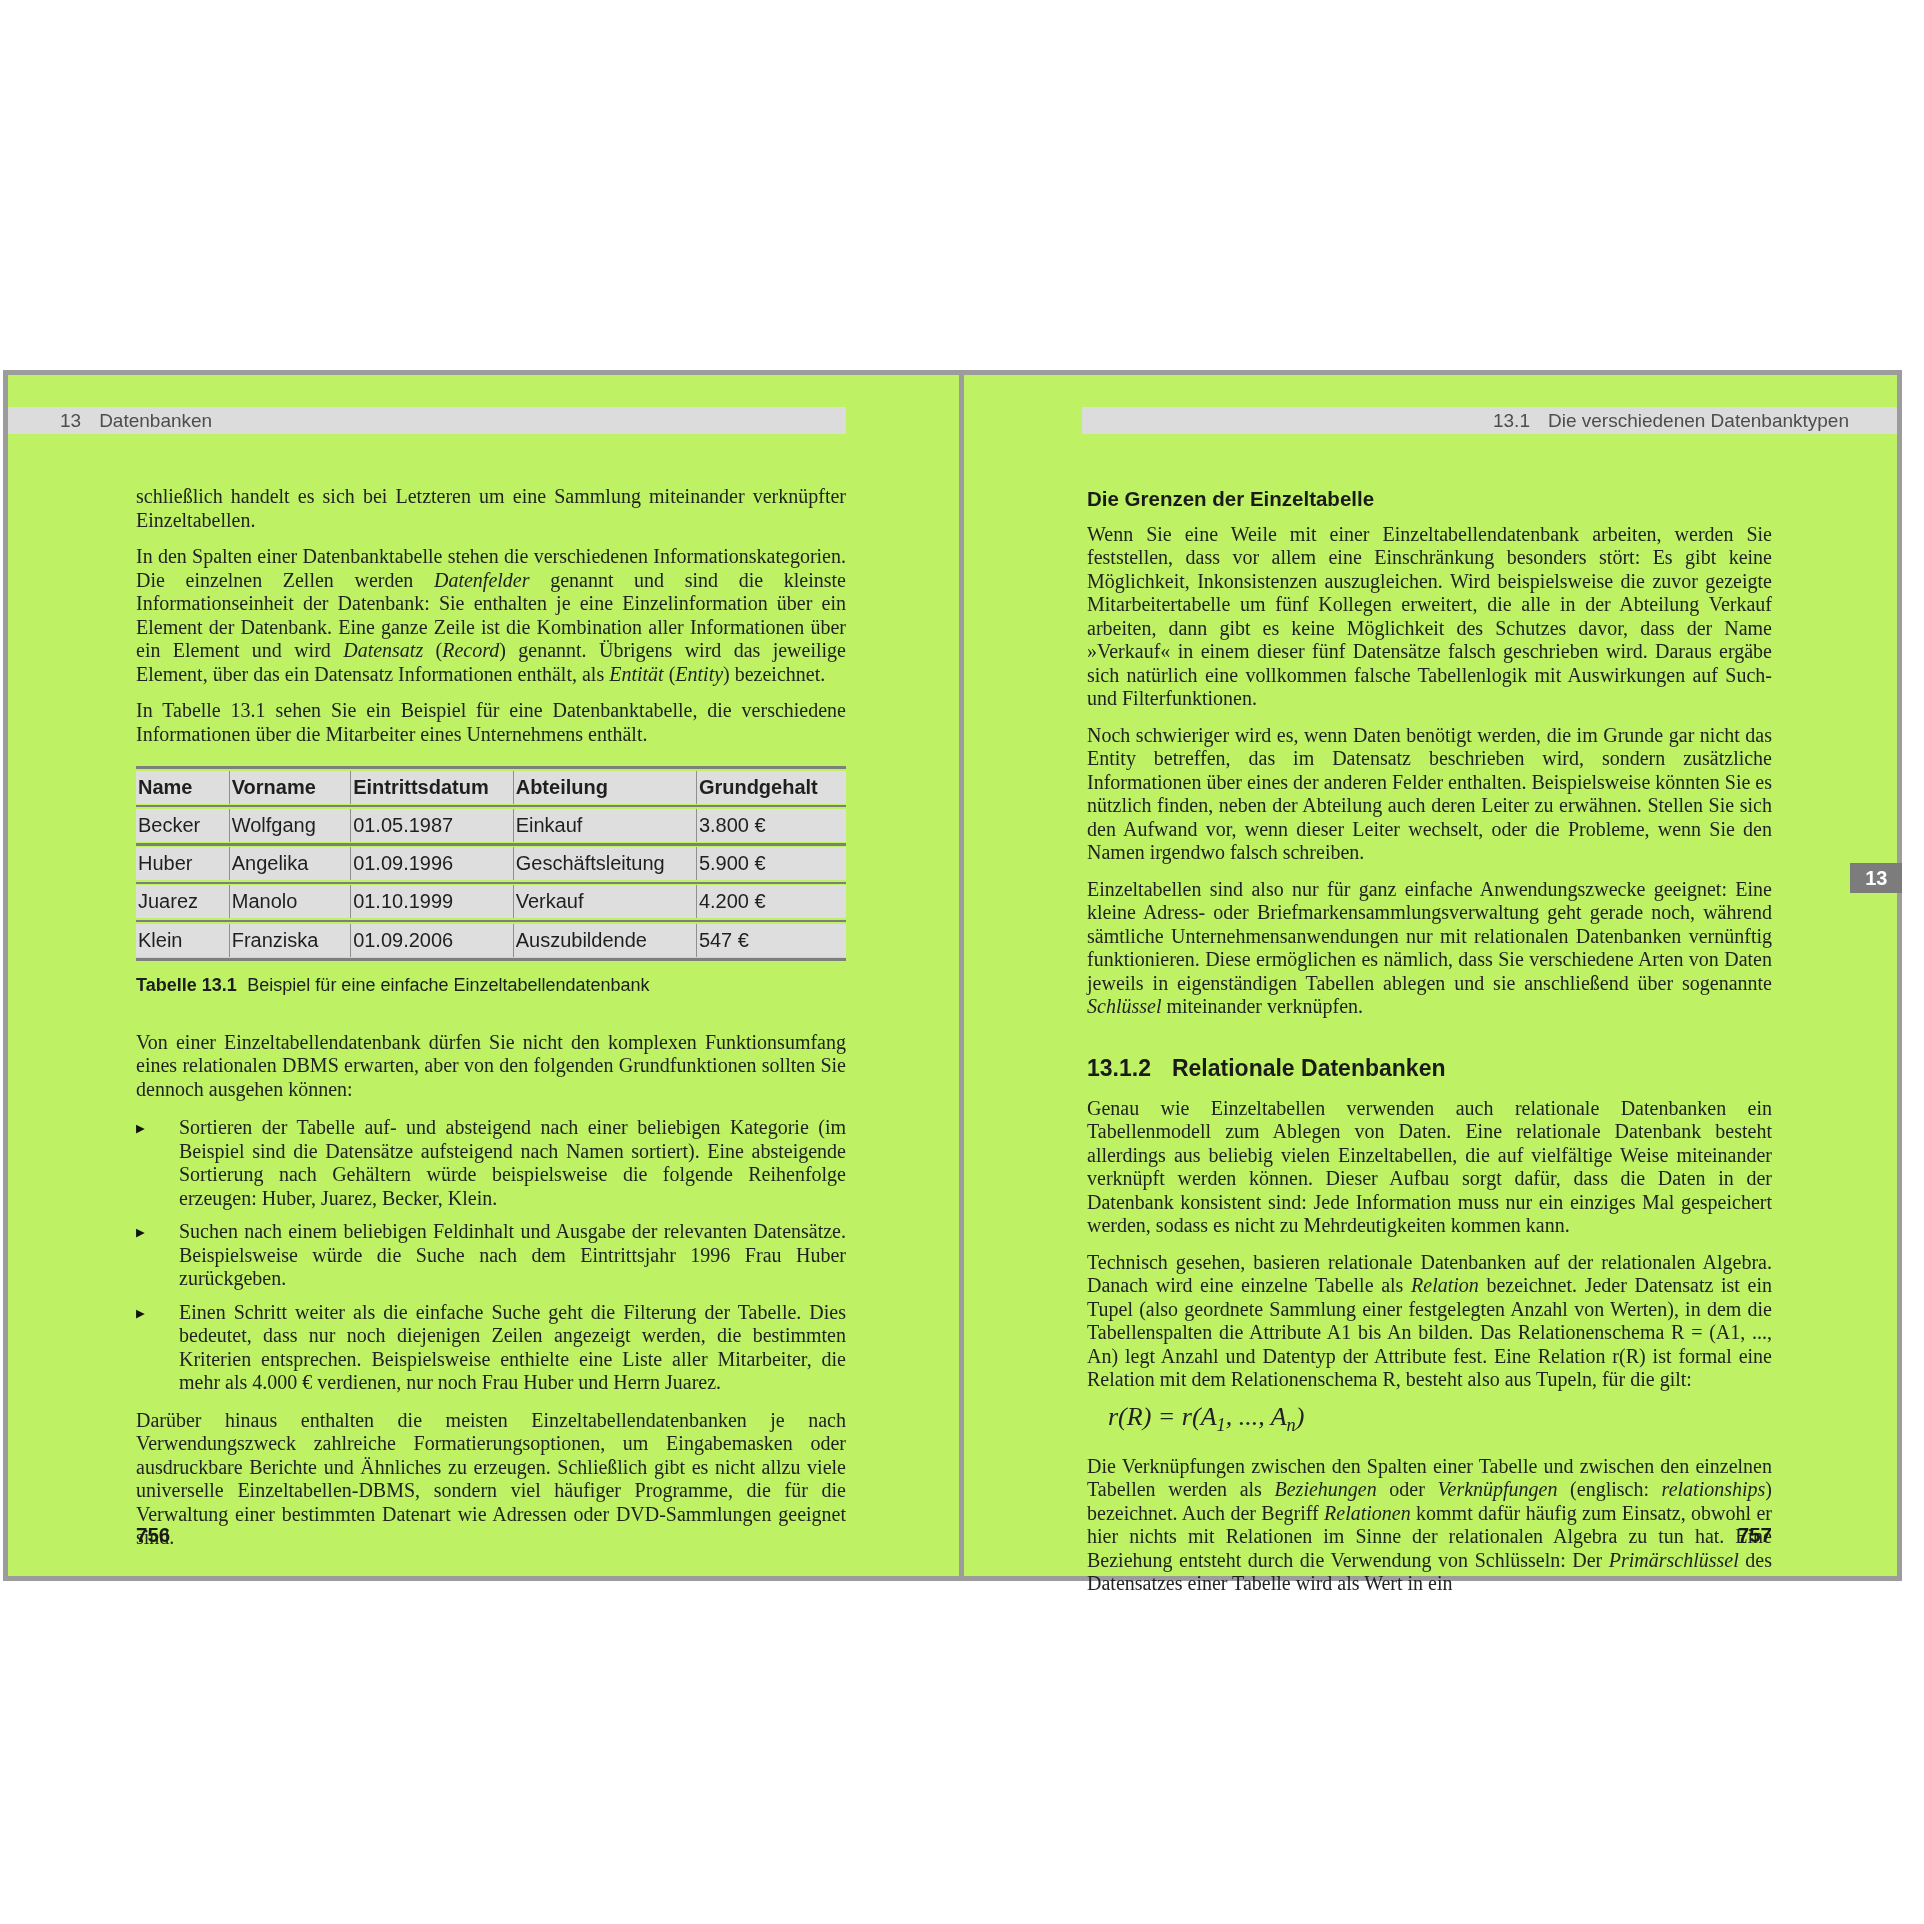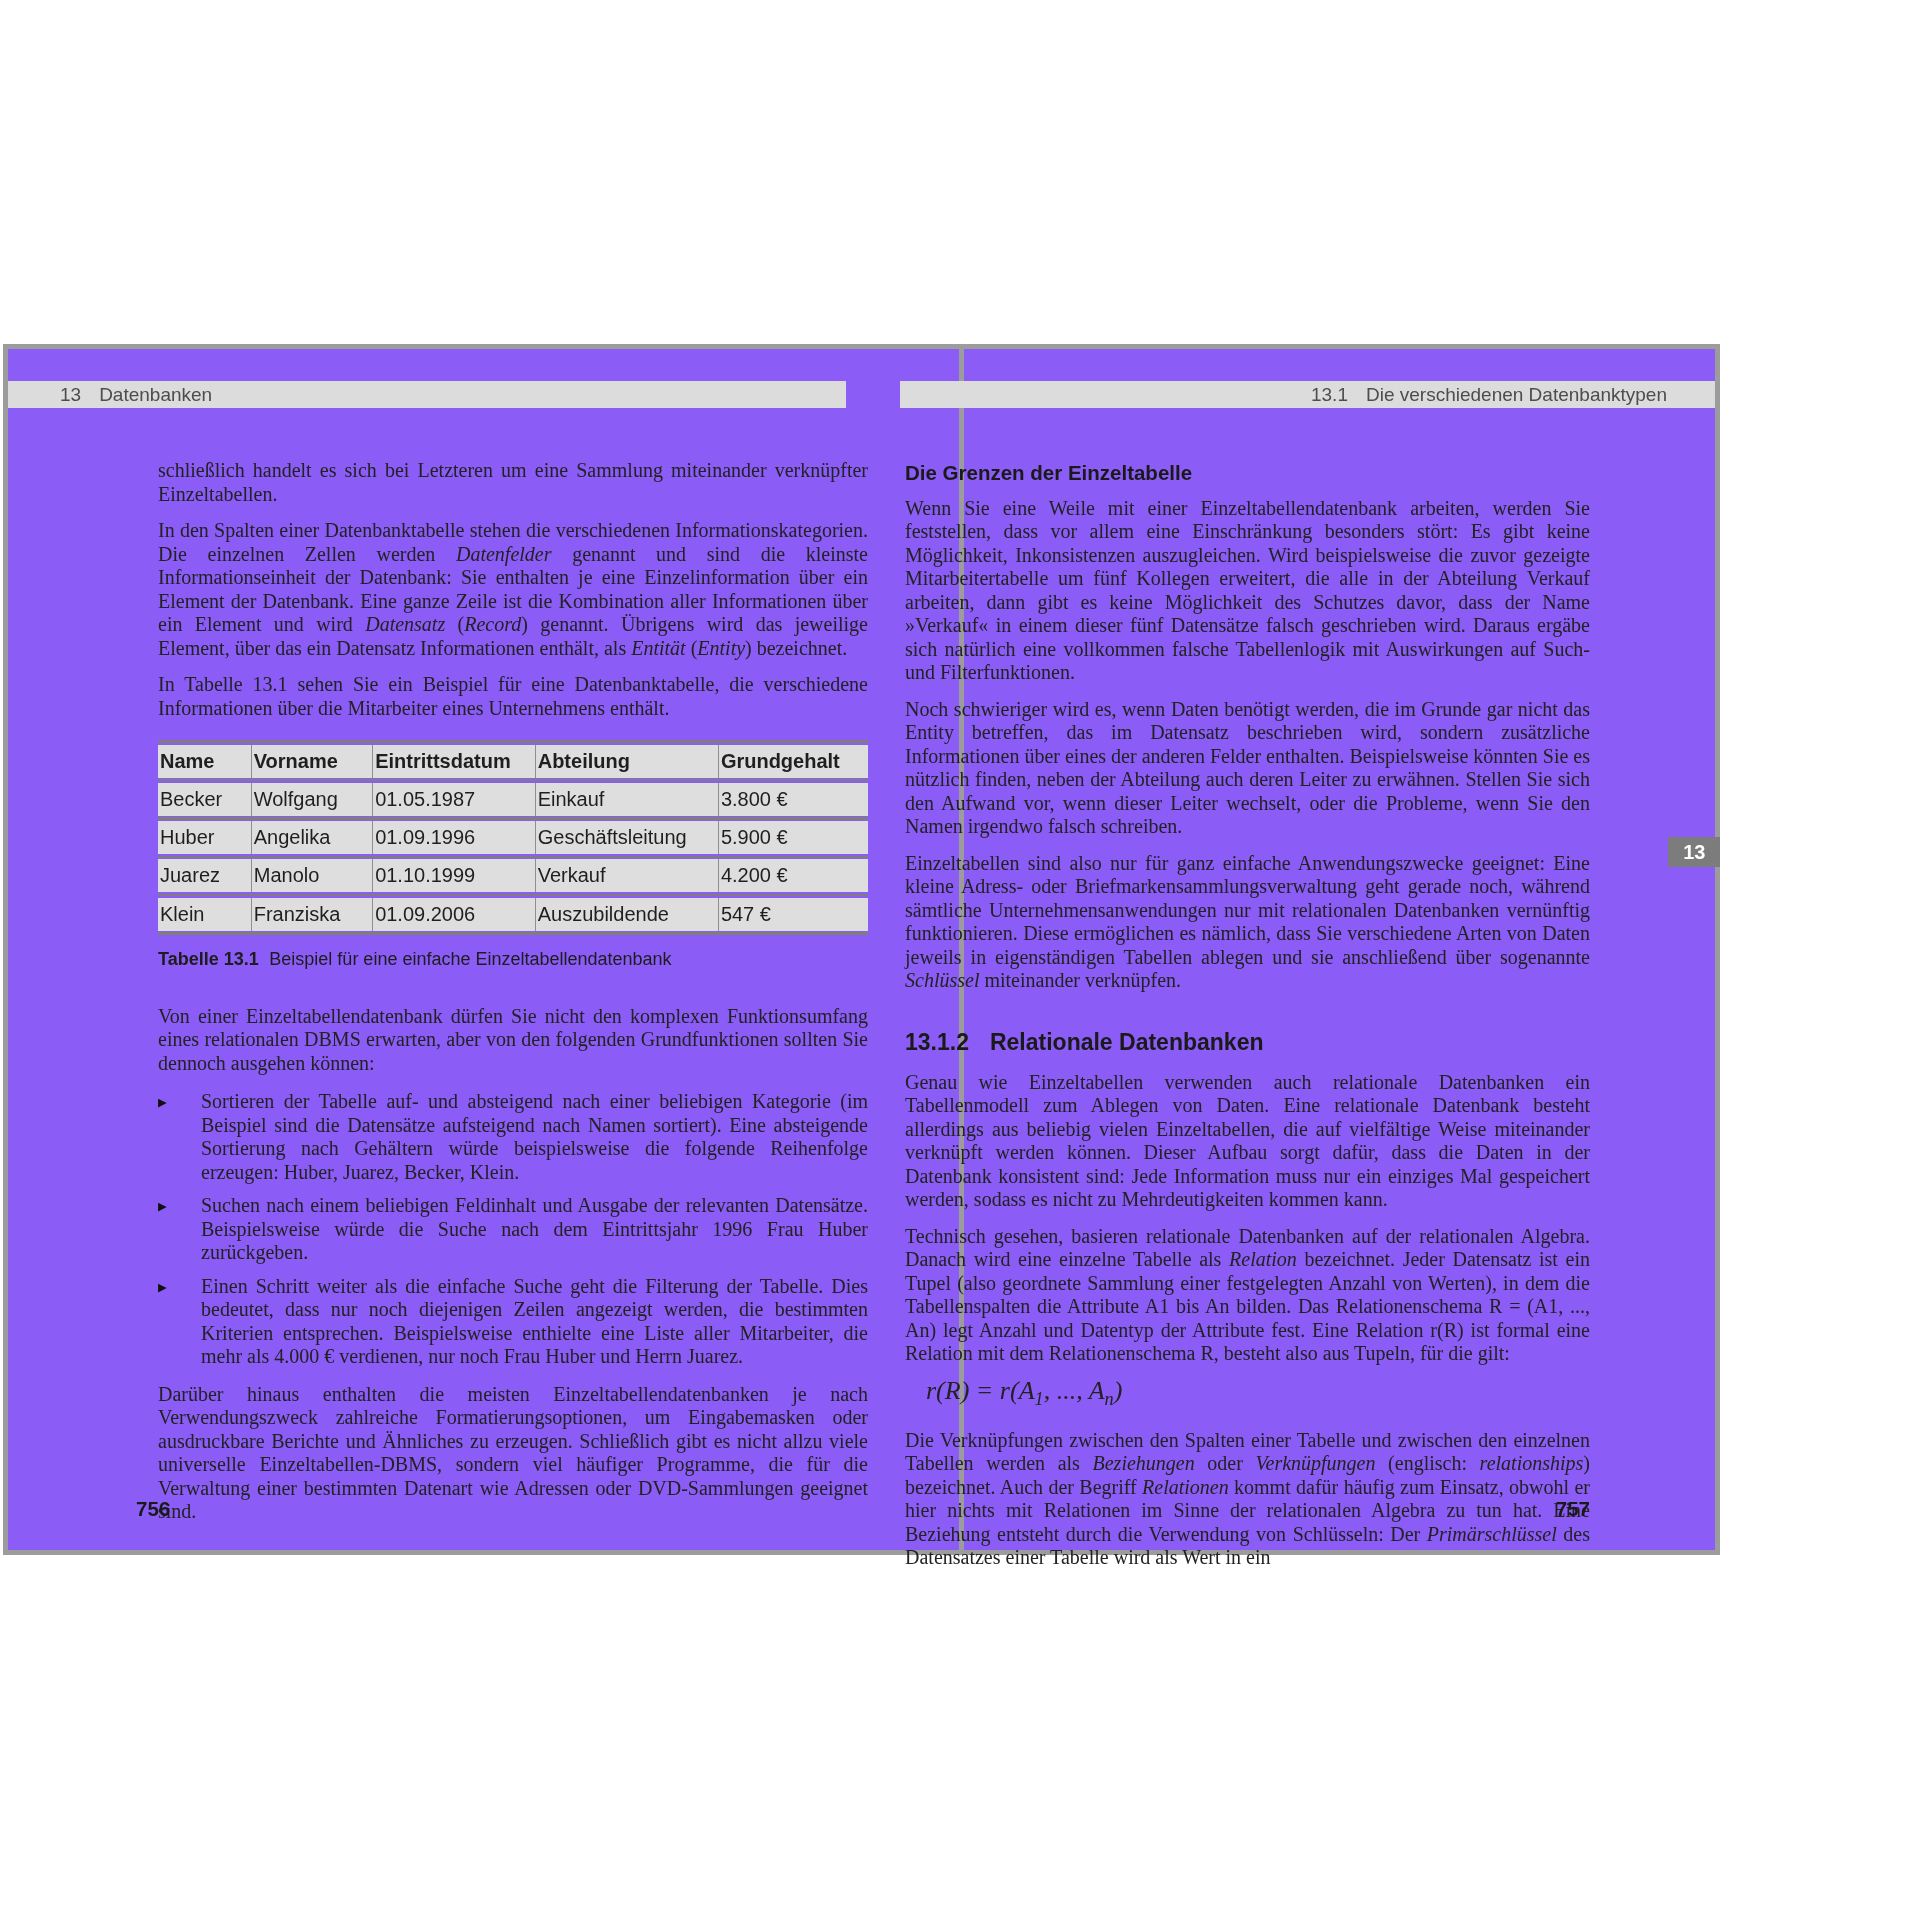--- a/index.html
+++ b/index.html
@@ -2,38 +2,38 @@
 <html style="font-size:12px"><head>
 <meta charset="utf-8">
 <style>
   html,body { margin:0; padding:0; }
   body {
     width:1925px; height:1925px; background:#ffffff; position:relative;
     font-family:"Liberation Sans", sans-serif;
     -webkit-font-smoothing:antialiased;
   }
   .spread {
-    position:absolute; left:3px; top:344px; width:1717px; height:1211px;
-    border:5.3px solid #9c9c9c; box-sizing:border-box; background:#8b5cf6;
+    position:absolute; left:3px; top:370px; width:1899px; height:1211px;
+    border:5.3px solid #9c9c9c; box-sizing:border-box; background:#bef264;
   }
   .divider { position:absolute; left:951px; top:0; bottom:0; width:5.3px; background:#9c9c9c; }
   .page { position:absolute; top:0; bottom:0; }
   .page-left  { left:0; width:951px; }
   .page-right { right:0; width:950px; }
 
   .pagehead {
     position:absolute; top:32px; height:27px; background:#dcdcdc;
     color:#4d4d4d; font-size:19px; line-height:27px; box-sizing:border-box;
   }
   .pagehead-left  { left:0; width:838px; padding-left:52px; }
   .pagehead-right { right:0; width:815px; text-align:right; padding-right:48px; }
   .ph-num { margin-right:18px; }
 
   .col { position:absolute; top:110px; }
-  .col-left  { left:128px; width:710px;margin-left:22px; }
+  .col-left  { left:128px; width:710px; }
   .col-right { left:140px; width:685px; }
 
   .body {
     font-family:"Liberation Serif", serif; font-size:20px; line-height:23.5px;
     color:#222222; text-align:justify; margin:0 0 13px 0;
   }
   .h3 { font-size:20.5px; font-weight:bold; color:#1a1a1a; margin:1.5px 0 12px 0; }
   .h2 { font-size:23px; font-weight:bold; color:#1a1a1a; margin:36px 0 15px 0; }
   .h2num { margin-right:21px; }
 

